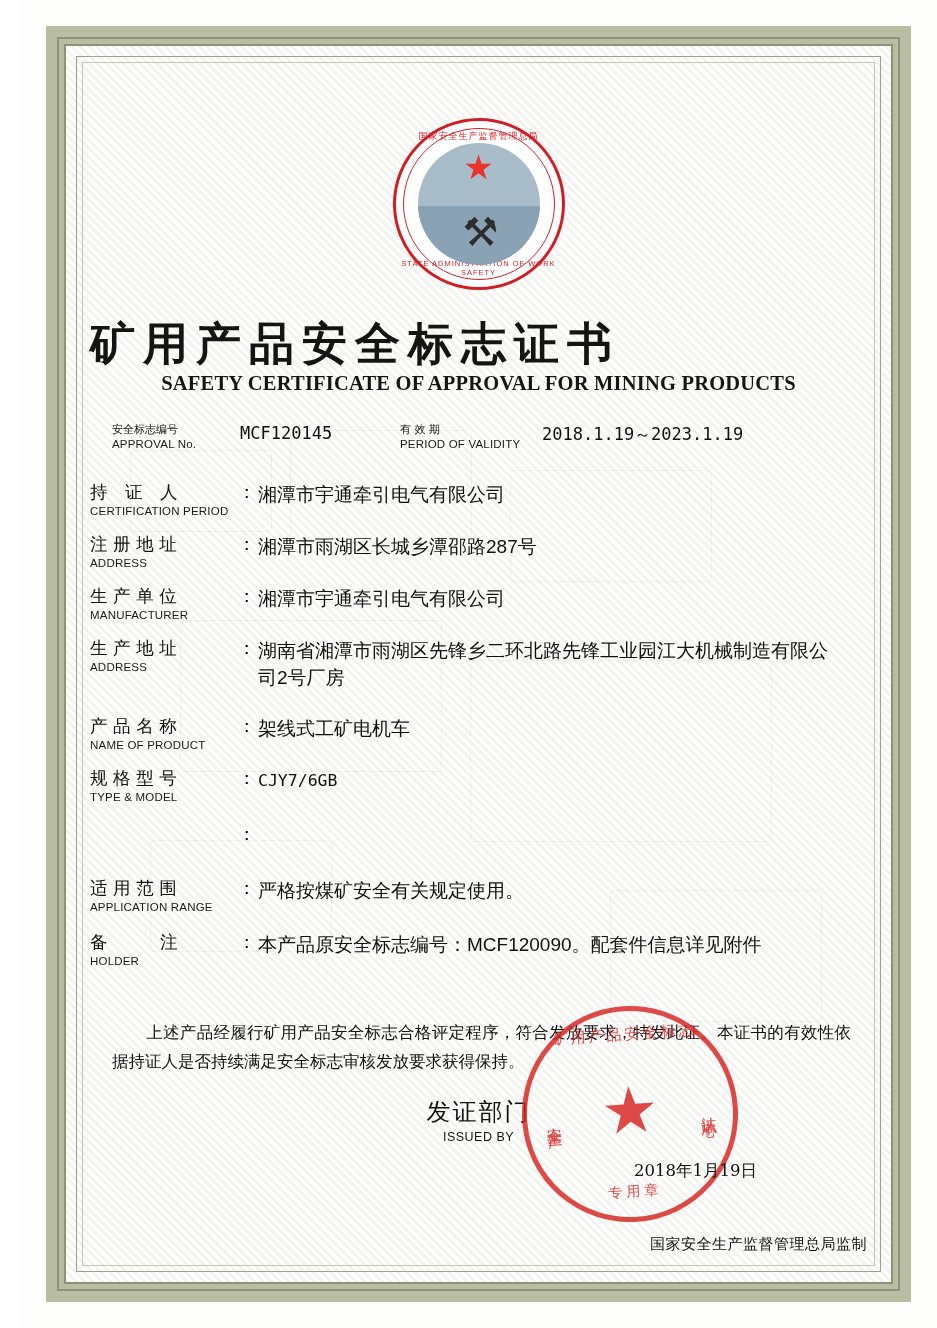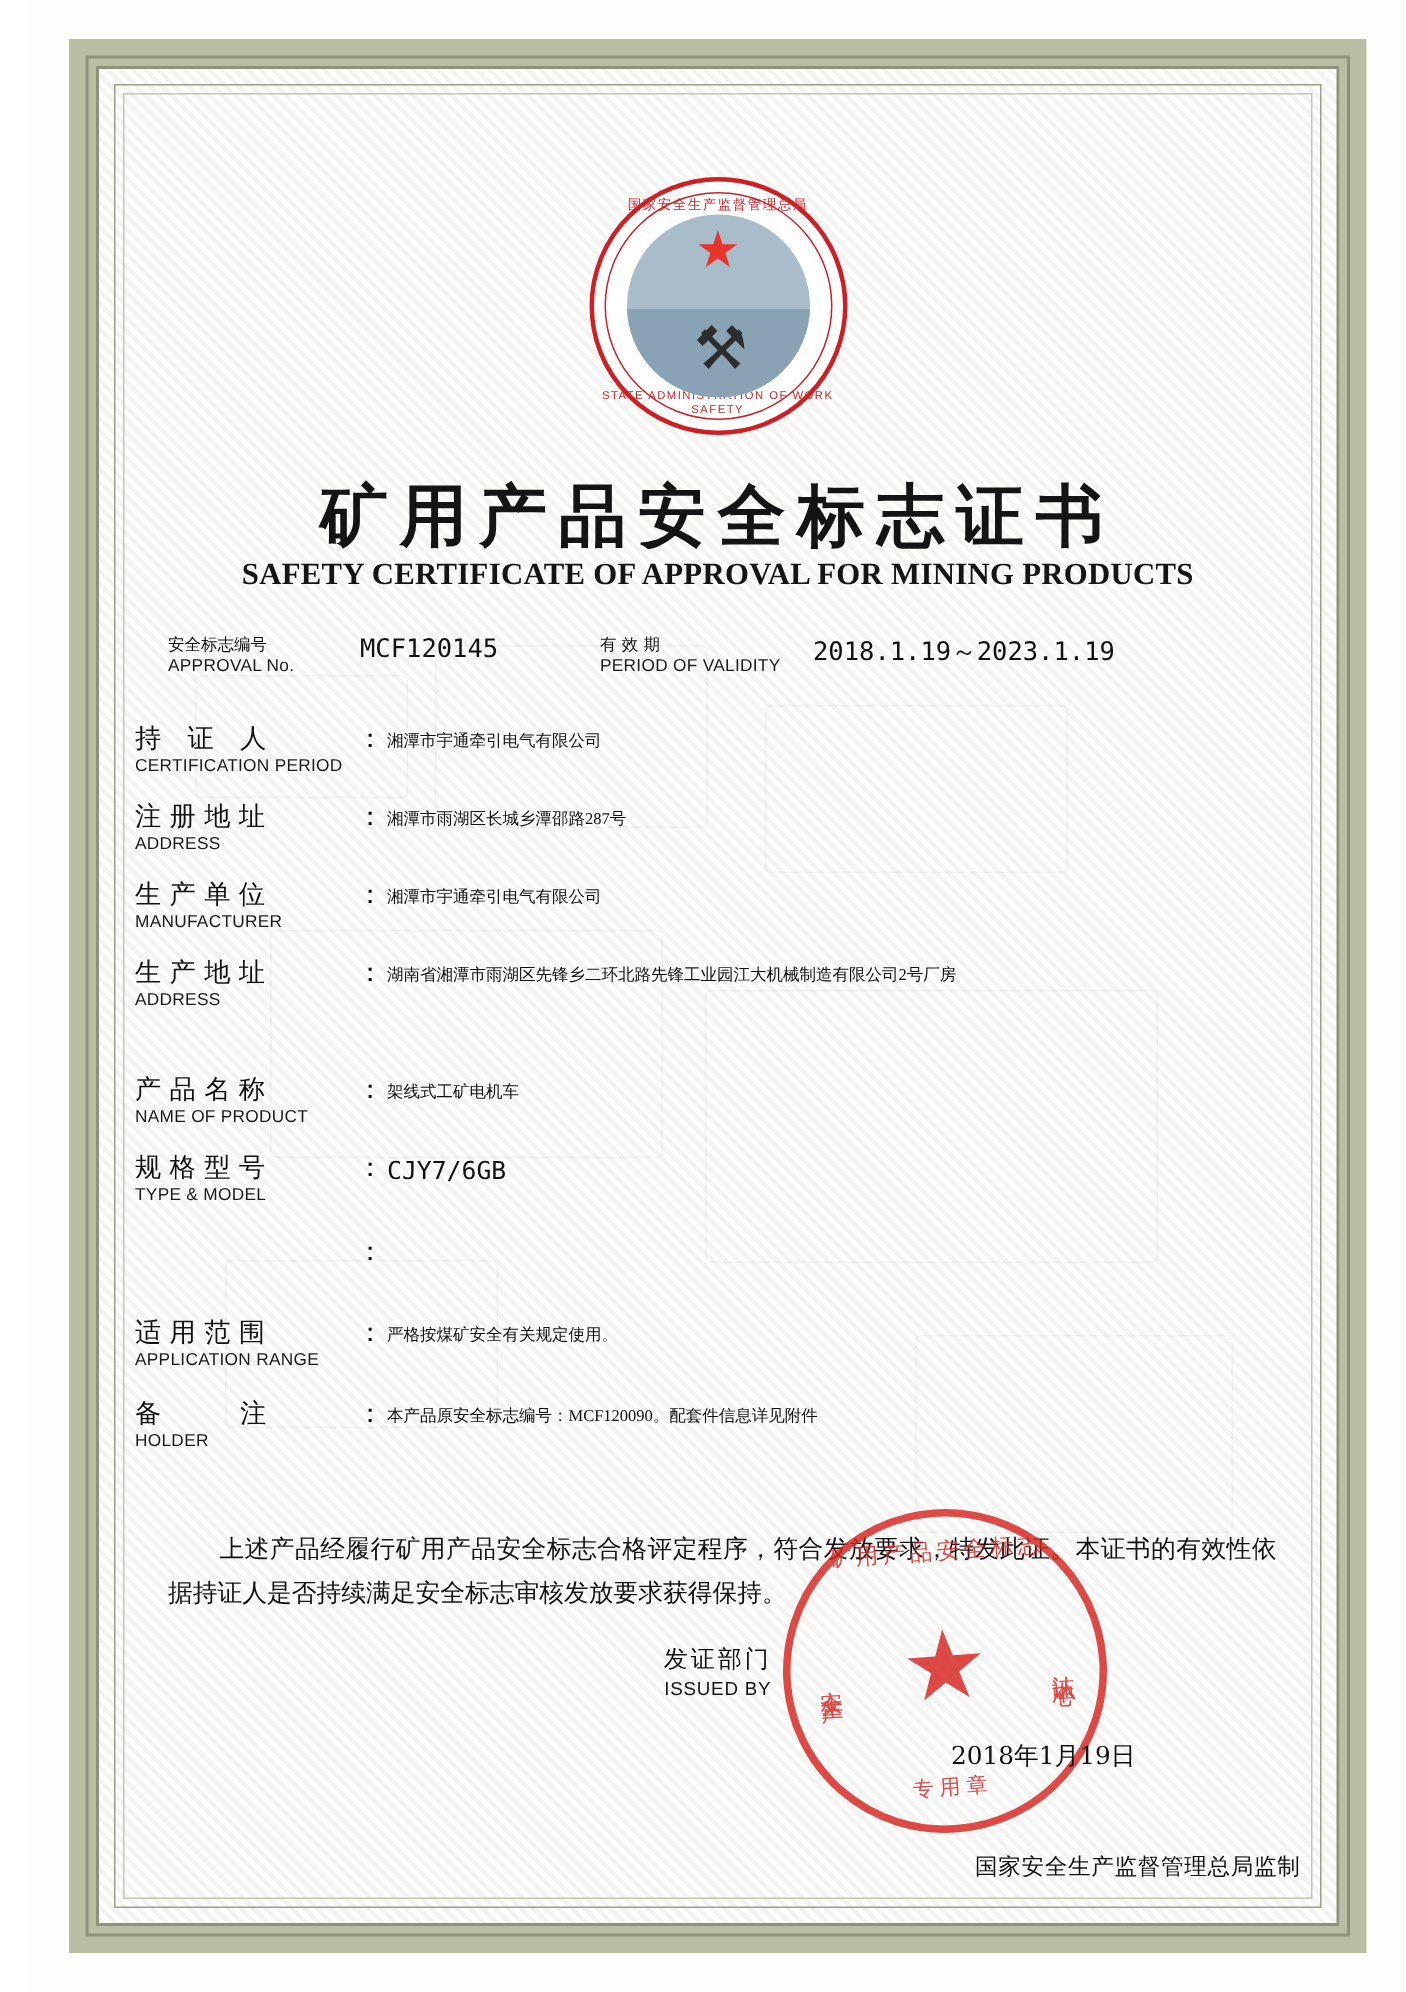--- a/index.html
+++ b/index.html
@@ -141,21 +141,20 @@
     letter-spacing: 1px;
   }
   .ring-text-top { top: 9px; }
   .ring-text-bottom { bottom: 10px; font-size: 7.5px; }
 
   
   .title-cn {
     position: absolute;
     left: 0; right: 0;
     top: 244px;
-    text-align: center;
     font-family: Liberation Sans, sans-serif;
     font-weight: bold;
     font-size: 45px;
     letter-spacing: 8px;
     color: #141414;
     white-space: nowrap;
   }
   .title-en {
     position: absolute;
     left: 0; right: 0;
@@ -232,22 +231,22 @@
     left: 148px;
     top: 0;
     font-size: 17.5px;
     font-family: "DejaVu Serif", serif;
   }
   .field .value {
     position: absolute;
     left: 168px;
     top: 1px;
     right: 0;
-    font-family: Liberation Serif, serif;
-    font-size: 11px;
+    font-family: Liberation Sans, sans-serif;
+    font-size: 19px;
     color: #111;
     line-height: 27px;
   }
   .field .value.mono {
     font-family: "DejaVu Sans Mono", monospace;
     font-size: 16.5px;
   }
 
   
   .para {
@@ -265,21 +264,21 @@
 
   
   .issued {
     position: absolute;
     left: 0; right: 0;
     top: 1026px;
     text-align: center;
   }
   .issued .cn {
     font-family: "DejaVu Serif", serif;
-    font-size: 16px;
+    font-size: 24px;
     letter-spacing: 2px;
     color: #111;
   }
   .issued .en {
     font-family: "Liberation Sans", sans-serif;
     font-size: 12.5px;
     letter-spacing: 0.5px;
     color: #151515;
     margin-top: 2px;
   }

